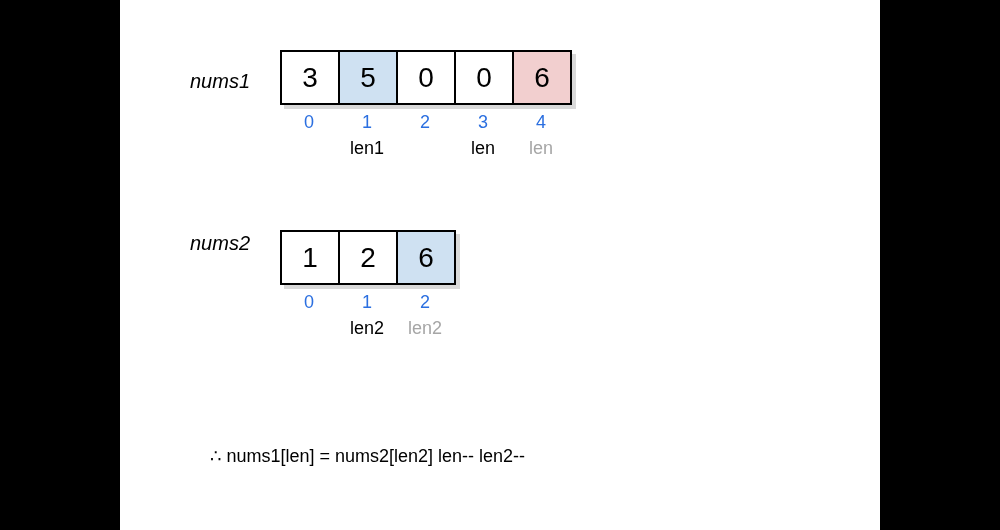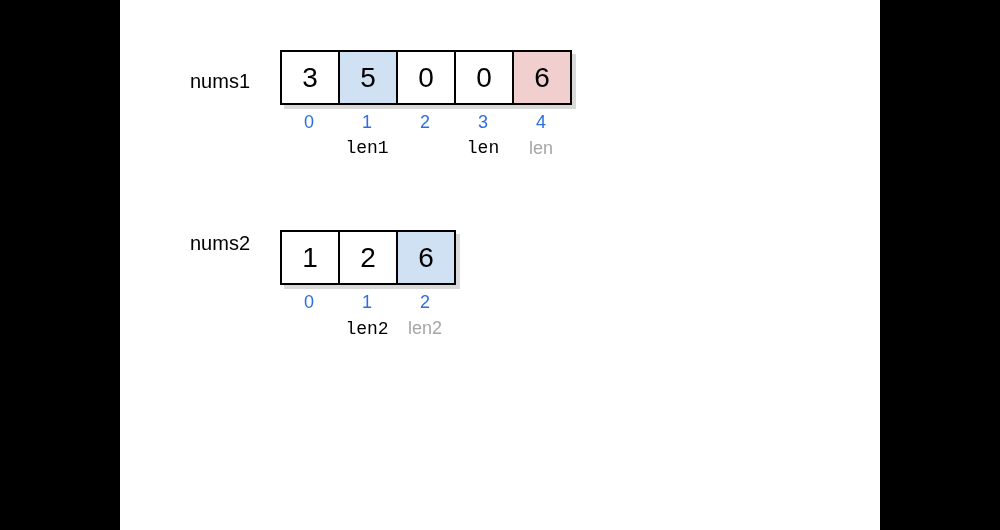--- a/index.html
+++ b/index.html
@@ -23,20 +23,21 @@
     position: absolute;
     left: 120px;
     top: 0;
     width: 760px;
     height: 530px;
   }
   .row-label {
     position: absolute;
     font-size: 20px;
     color: #000;
+    font-style: italic;
   }
   .arr {
     position: absolute;
     display: flex;
   }
   .cell {
     width: 60px;
     height: 55px;
     border: 2px solid #000;
     margin-left: -2px;
@@ -66,21 +67,21 @@
   .ptr-row {
     position: absolute;
     display: flex;
   }
   .ptr {
     width: 58px;
     text-align: center;
     font-size: 18px;
   }
   .ptr.grey { color: #a6a6a6; }
-  .ptr.blk  { color: #000; font-family: Liberation Mono, monospace; }
+  .ptr.blk  { color: #000; }
   .ptr.blank { visibility: hidden; }
   .line {
     position: absolute;
     font-size: 18px;
     color: #000;
     white-space: nowrap;
   }
   .op-red { color: #d94a3a; }
 </style>
 </head>
@@ -135,14 +136,15 @@
     <div class="idx">2</div>
   </div>
 
   <div class="ptr-row" style="left:160px; top:318px;align-items:center;">
     <div class="ptr blank"></div>
     <div class="ptr blk">len2</div>
     <div class="ptr grey">len2</div>
   </div>
 
 
+  <div class="line" style="left:90px; top:445px;">∴ nums1[len] = nums2[len2]   len-- len2--</div>
 
 </div>
 
 </body></html>

